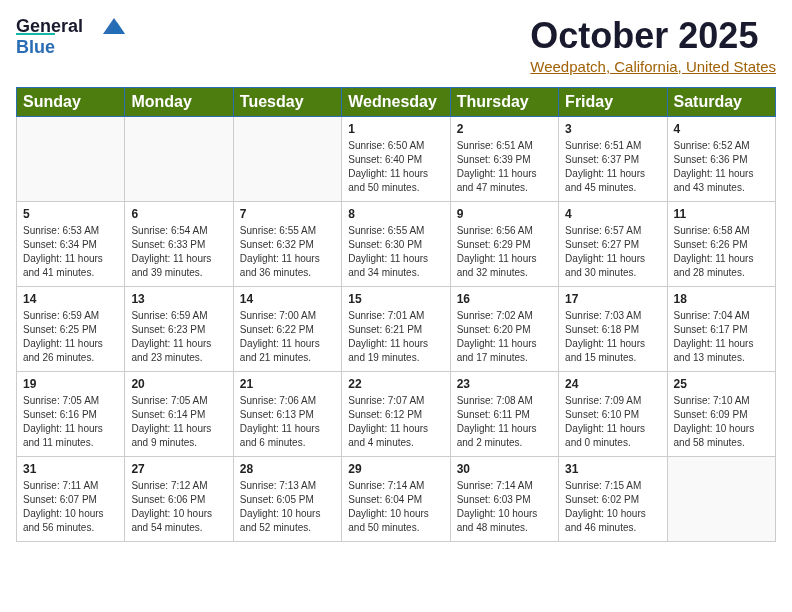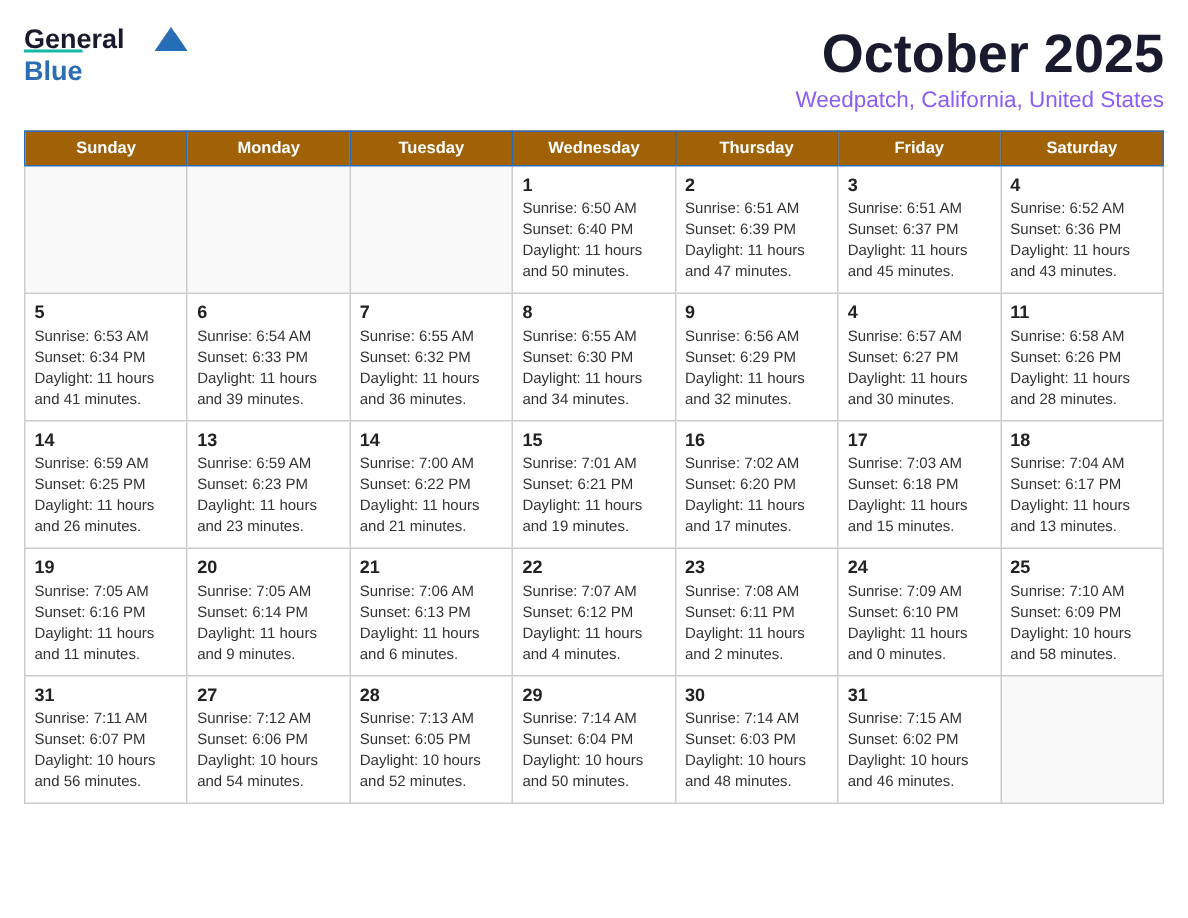--- a/index.html
+++ b/index.html
@@ -20,45 +20,46 @@
       display: flex;
       flex-direction: column;
       align-items: flex-start;
     }
     .logo-line {
       display: flex;
       align-items: center;
       gap: 18px;
     }
     .title-block {
-      text-align: right;
+      text-align: left;
     }
     .month-title {
       font-size: 36px;
       font-weight: bold;
       color: #1a1a2e;
       line-height: 1.1;
     }
     .location-title {
       font-size: 15px;
-      color: #8b5cf6;
+      color: #a16207;
       margin-top: 2px;
+      text-decoration: underline;
     }
     .calendar {
       width: 100%;
       border-collapse: collapse;
       border: 1px solid #ccc;
     }
     .calendar th {
-      background: #a16207;
+      background: #4d7c0f;
       color: #fff;
-      font-size: 11px;
+      font-size: 16px;
       font-weight: bold;
       padding: 5px 6px;
-      text-align: center;
+      text-align: left;
       border: 1px solid #2a6db5;
     }
     .calendar td {
       width: 108px;
       vertical-align: top;
       padding: 5px 6px;
       border: 1px solid #ccc;
       font-size: 10.5px;
       color: #222;
       min-height: 80px;

